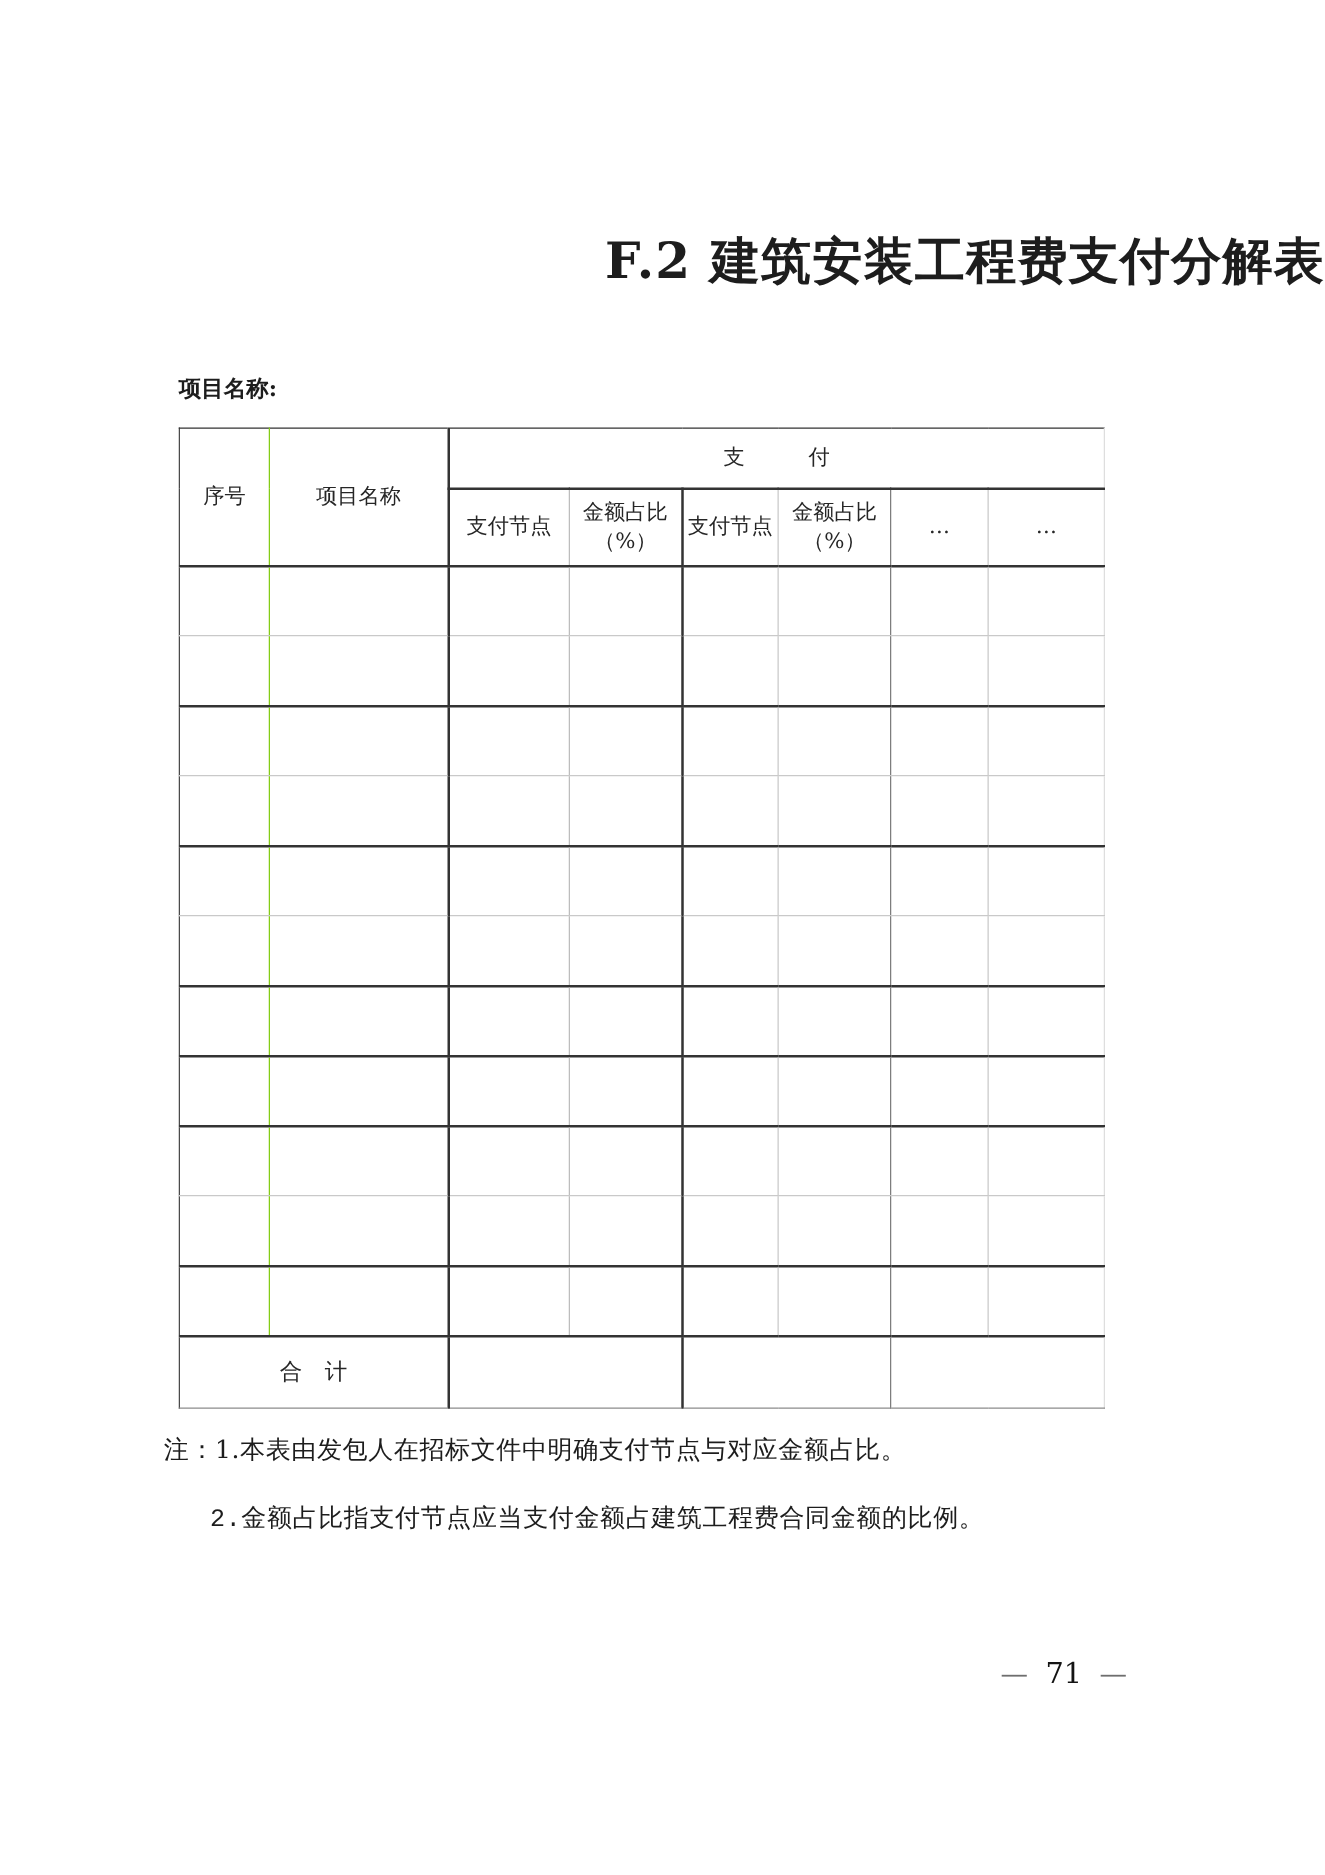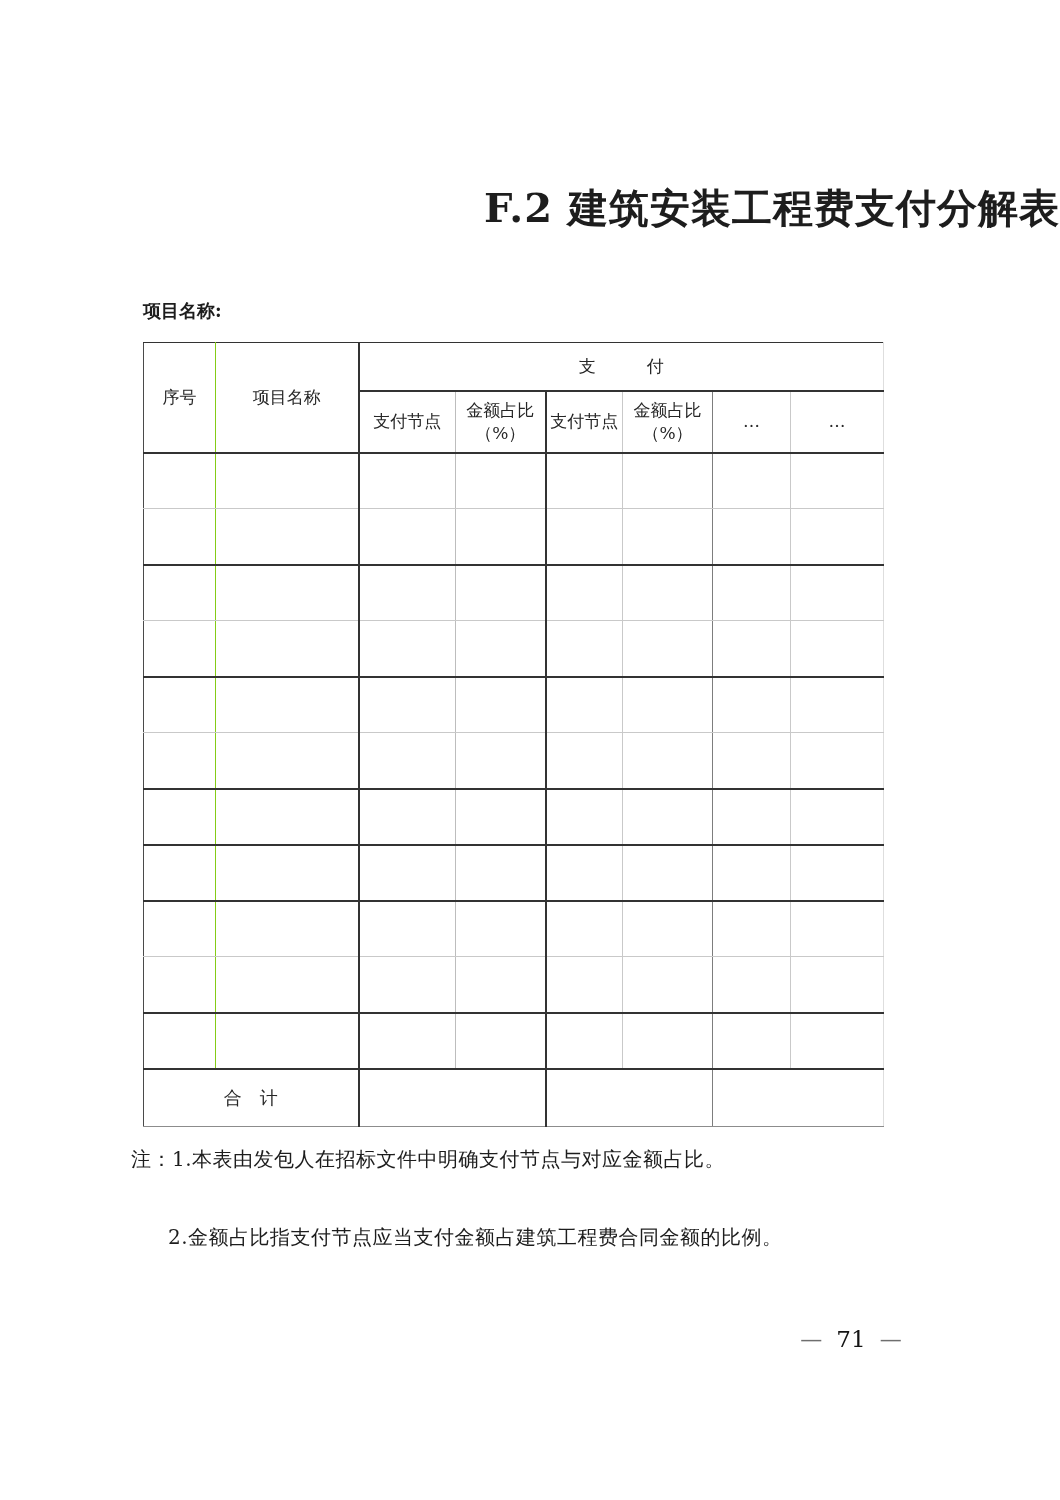--- a/index.html
+++ b/index.html
@@ -64,21 +64,21 @@
   
   tr.rb-light td{border-bottom:1px solid var(--line-light,#c9c9c9);}
   tr.rb-dark  td{border-bottom:2px solid var(--line-dark,#333);}
   tr.total td{border-bottom:1px solid var(--line-medium,#8c8c8c);margin-top:44px;}
   .pre{white-space:pre-line;}
   .notes{
     position:absolute;left:131px;top:1146px;
     font-size:20px;color:#1d1d1d;letter-spacing:0.5px;
   }
   .note-line{display:block;}
-  .note-line2{margin-left:37px;margin-top:51px;}
+  .note-line2{margin-left:37px;margin-top:28px;font-family:Liberation Mono, monospace;}
   .footer{
     position:absolute;left:789px;top:1326px;width:124px;
     display:flex;align-items:center;justify-content:center;gap:14px;
     font-size:22px;
   }
   .footer .dash{color:#6e6e6e;}
   .footer .pagenum{color:#141414;font-size:23px;}
 </style>
 </head>
 <body>

